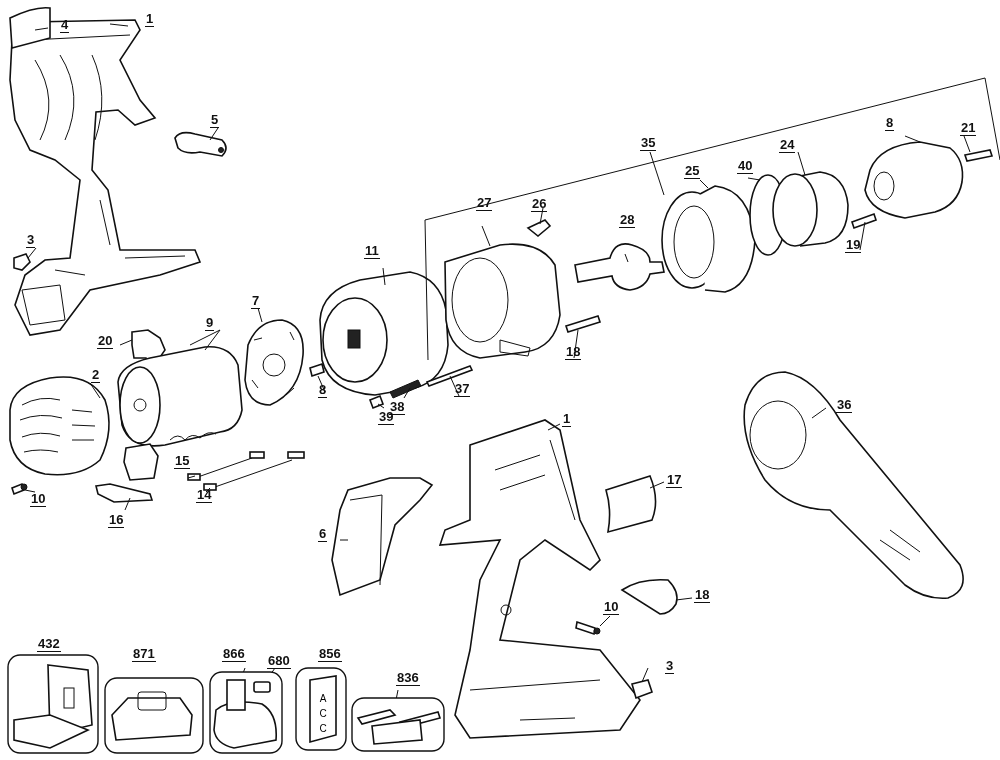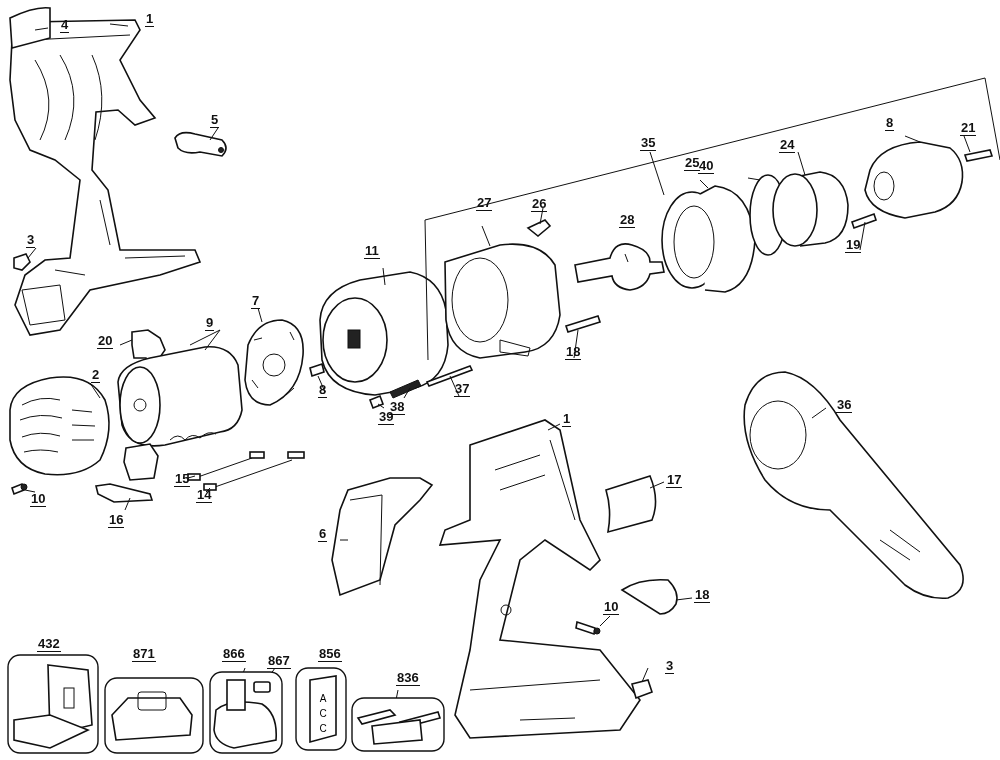--- a/index.html
+++ b/index.html
@@ -243,39 +243,39 @@
 <div class="lbl" style="left:97px;top:334px">20</div>
 <div class="lbl" style="left:91px;top:368px">2</div>
 <div class="lbl" style="left:205px;top:316px">9</div>
 <div class="lbl" style="left:251px;top:294px">7</div>
 <div class="lbl" style="left:318px;top:383px">8</div>
 <div class="lbl" style="left:364px;top:244px">11</div>
 <div class="lbl" style="left:640px;top:136px">35</div>
 <div class="lbl" style="left:476px;top:196px">27</div>
 <div class="lbl" style="left:531px;top:197px">26</div>
 <div class="lbl" style="left:619px;top:213px">28</div>
-<div class="lbl" style="left:684px;top:156px">25</div>
-<div class="lbl" style="left:698px;top:159px">40</div>
+<div class="lbl" style="left:684px;top:164px">25</div>
+<div class="lbl" style="left:737px;top:159px">40</div>
 <div class="lbl" style="left:779px;top:138px">24</div>
 <div class="lbl" style="left:885px;top:116px">8</div>
 <div class="lbl" style="left:960px;top:121px">21</div>
 <div class="lbl" style="left:845px;top:238px">19</div>
 <div class="lbl" style="left:565px;top:345px">18</div>
 <div class="lbl" style="left:454px;top:382px">37</div>
 <div class="lbl" style="left:389px;top:400px">38</div>
 <div class="lbl" style="left:378px;top:410px">39</div>
-<div class="lbl" style="left:174px;top:472px">15</div>
+<div class="lbl" style="left:174px;top:454px">15</div>
 <div class="lbl" style="left:196px;top:488px">14</div>
 <div class="lbl" style="left:108px;top:513px">16</div>
 <div class="lbl" style="left:30px;top:492px">10</div>
 <div class="lbl" style="left:318px;top:527px">6</div>
 <div class="lbl" style="left:836px;top:398px">36</div>
 <div class="lbl" style="left:562px;top:412px">1</div>
 <div class="lbl" style="left:666px;top:473px">17</div>
 <div class="lbl" style="left:694px;top:588px">18</div>
 <div class="lbl" style="left:603px;top:600px">10</div>
 <div class="lbl" style="left:665px;top:659px">3</div>
 <div class="lbl" style="left:37px;top:637px">432</div>
 <div class="lbl" style="left:132px;top:647px">871</div>
 <div class="lbl" style="left:222px;top:647px">866</div>
-<div class="lbl" style="left:267px;top:654px">867</div>
+<div class="lbl" style="left:267px;top:654px">680</div>
 <div class="lbl" style="left:318px;top:647px">856</div>
 <div class="lbl" style="left:396px;top:671px">836</div>
 
 </body></html>

